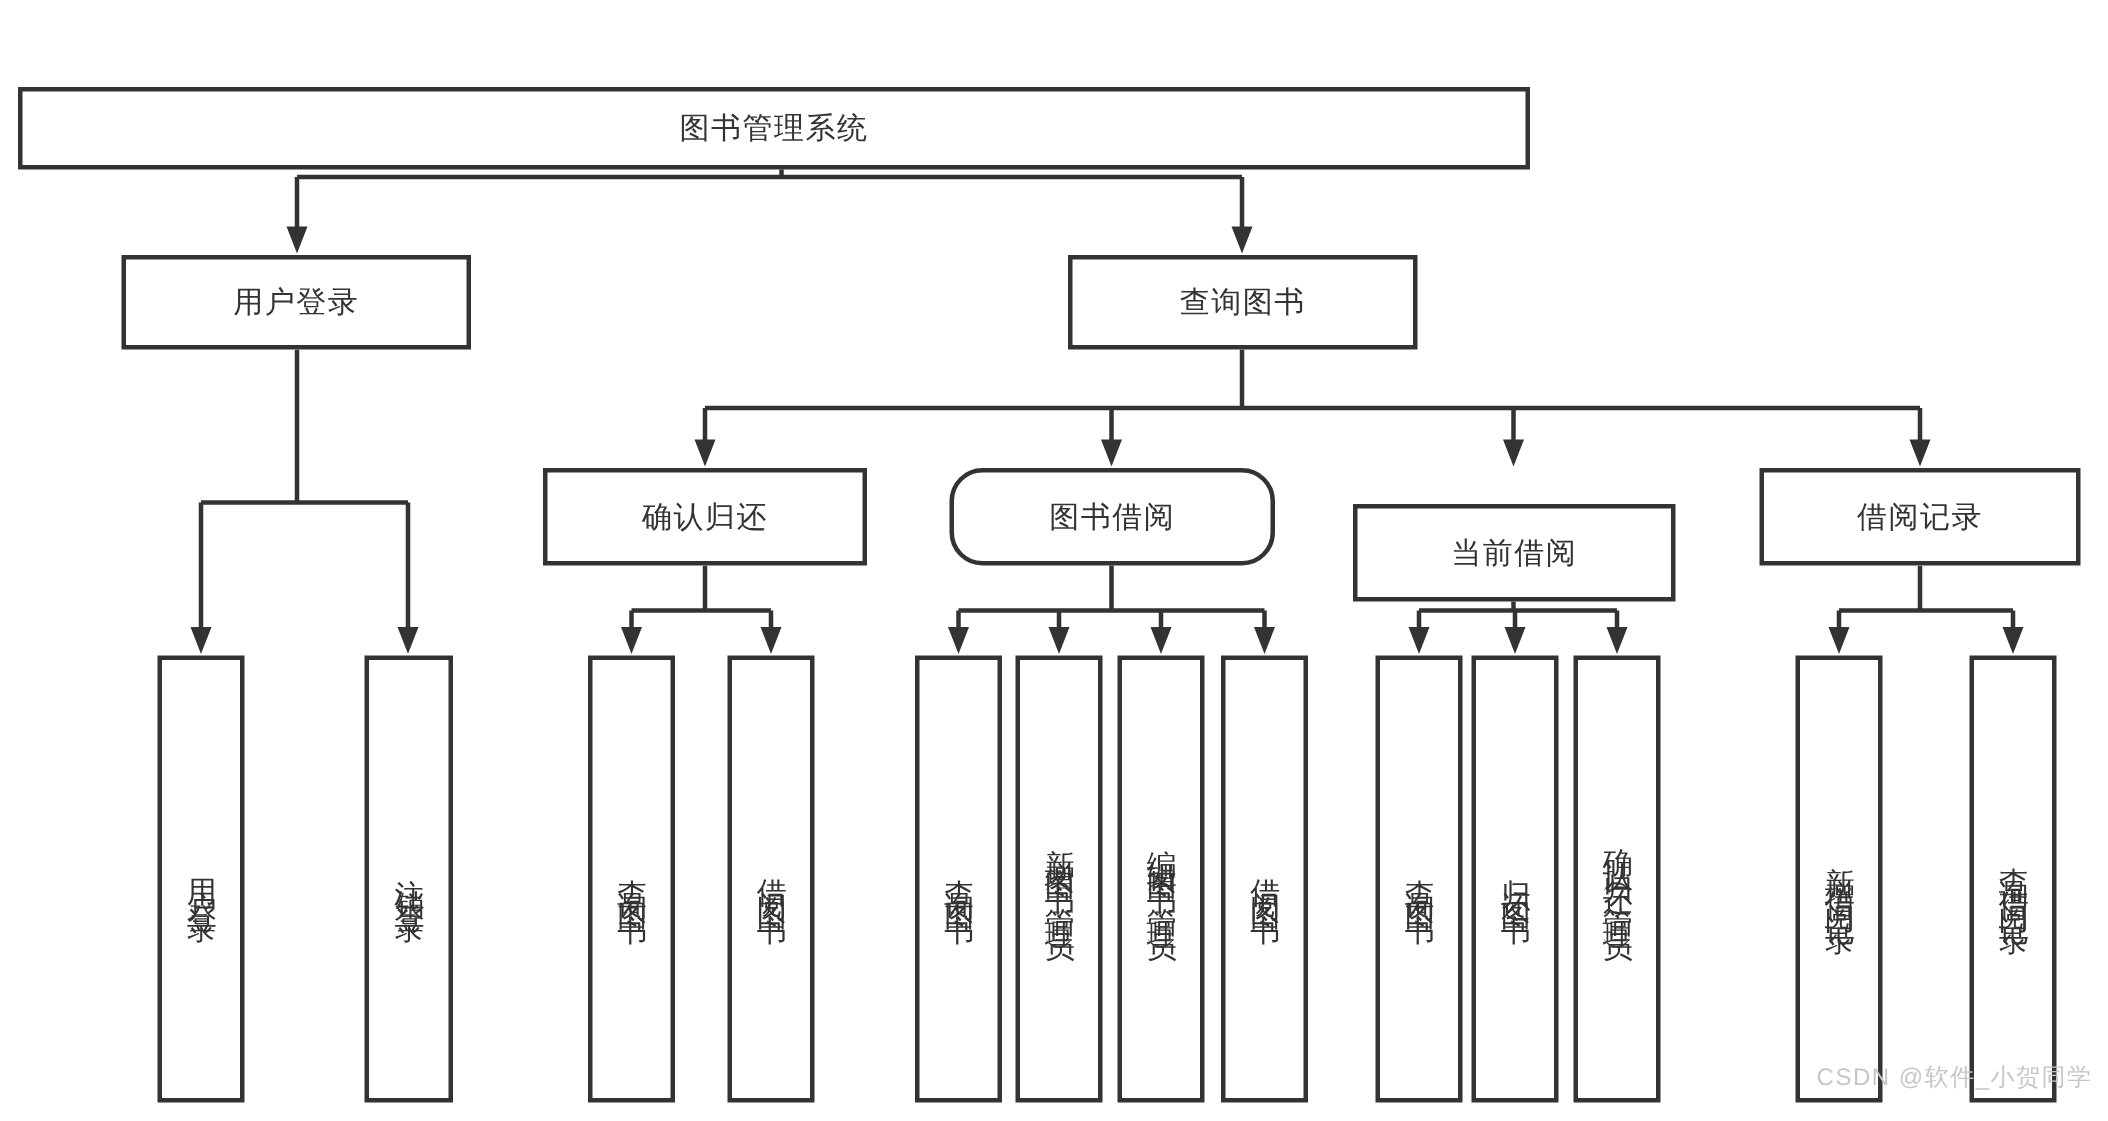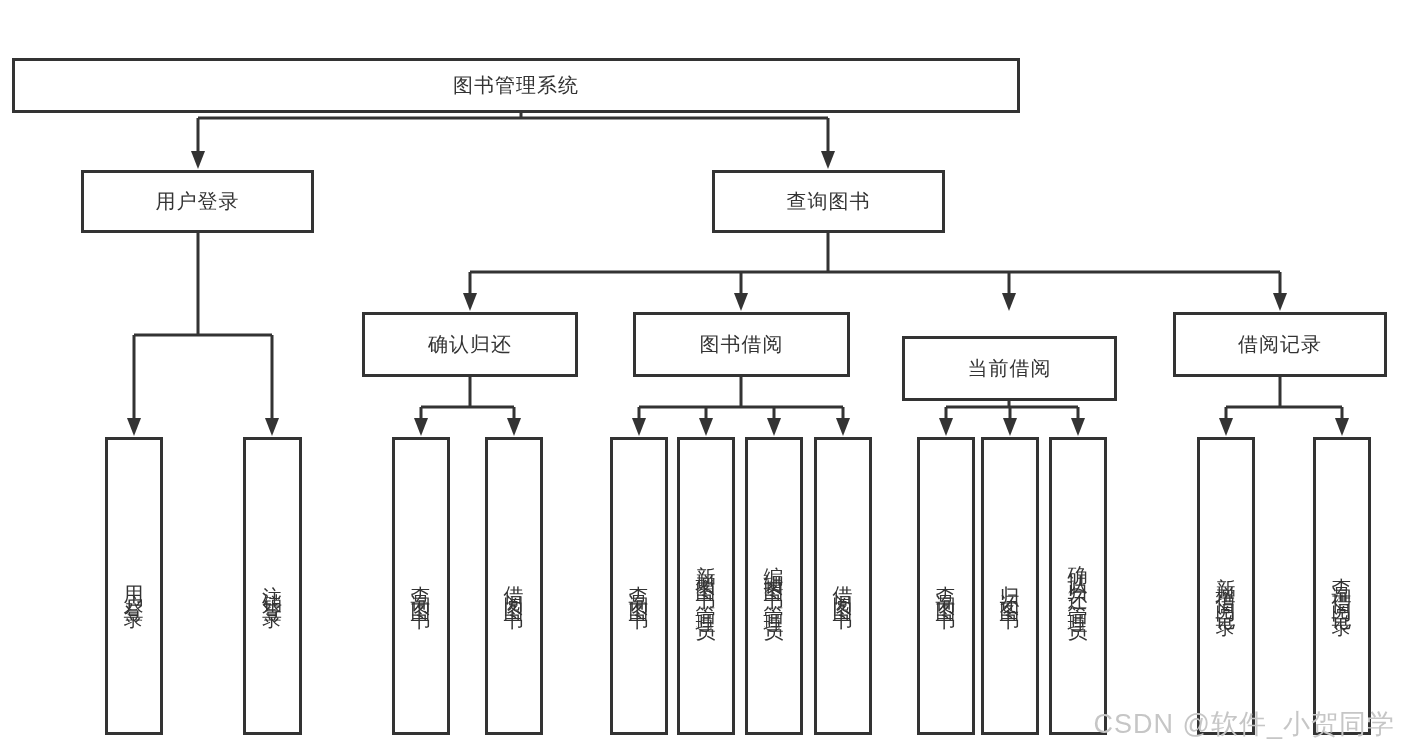--- a/index.html
+++ b/index.html
@@ -32,22 +32,22 @@
   .vnode span {
     writing-mode: vertical-rl;
     line-height: 1;
     letter-spacing: 8px;
     font-size: 20px;
     color: var(--text, #333333);
   }
   .watermark {
     position: absolute;
     right: 10px;
-    bottom: 5px;
-    font-size: 27px;
+    bottom: 18px;
+    font-size: 16px;
     letter-spacing: 1px;
     color: var(--watermark, #c6c6c6);
     white-space: nowrap;
     margin-left: 17px;
   }
 </style>
 </head>
 <body>
 
 <div class="diagram">
@@ -94,21 +94,21 @@
       <polygon class="ctri" points="1342,436 1335,418 1349,418"></polygon>
     </g>
   </svg>
 
   <div class="node" style="left:12px; top:12px; width:1008px; height:55px;margin-top:46px;">图书管理系统</div>
 
   <div class="node" style="left:81px; top:170px; width:233px; height:63px;">用户登录</div>
   <div class="node" style="left:712px; top:170px; width:233px; height:63px;">查询图书</div>
 
   <div class="node" style="left:362px; top:312px; width:216px; height:65px;">确认归还</div>
-  <div class="node" style="left:633px; top:312px; width:217px; height:65px;">图书借阅</div>
+  <div class="node" style="left:633px; top:312px; width:217px; height:65px;border-radius:22px;">图书借阅</div>
   <div class="node" style="left:902px; top:312px; width:215px; height:65px;margin-top:24px;">当前借阅</div>
   <div class="node" style="left:1173px; top:312px; width:214px; height:65px;">借阅记录</div>
 
   <div class="node vnode" style="left:105px; top:437px; width:58px; height:298px;">
     <span>用户登录</span>
   </div>
   <div class="node vnode" style="left:243px; top:437px; width:59px; height:298px;">
     <span>注销登录</span>
   </div>
 

